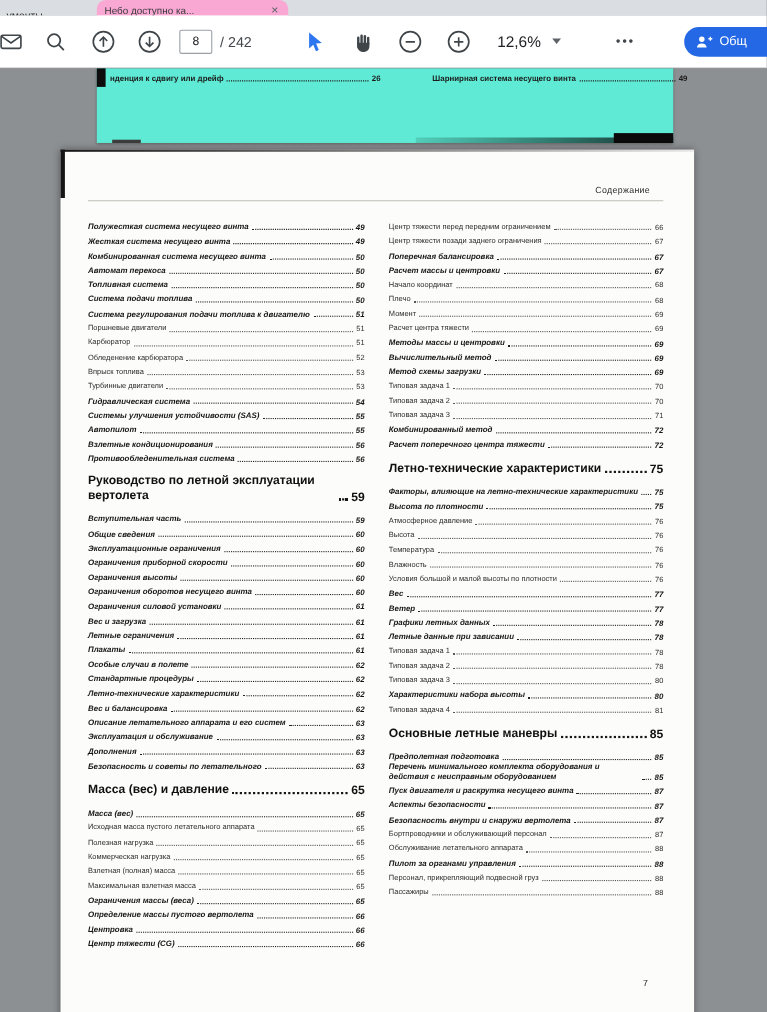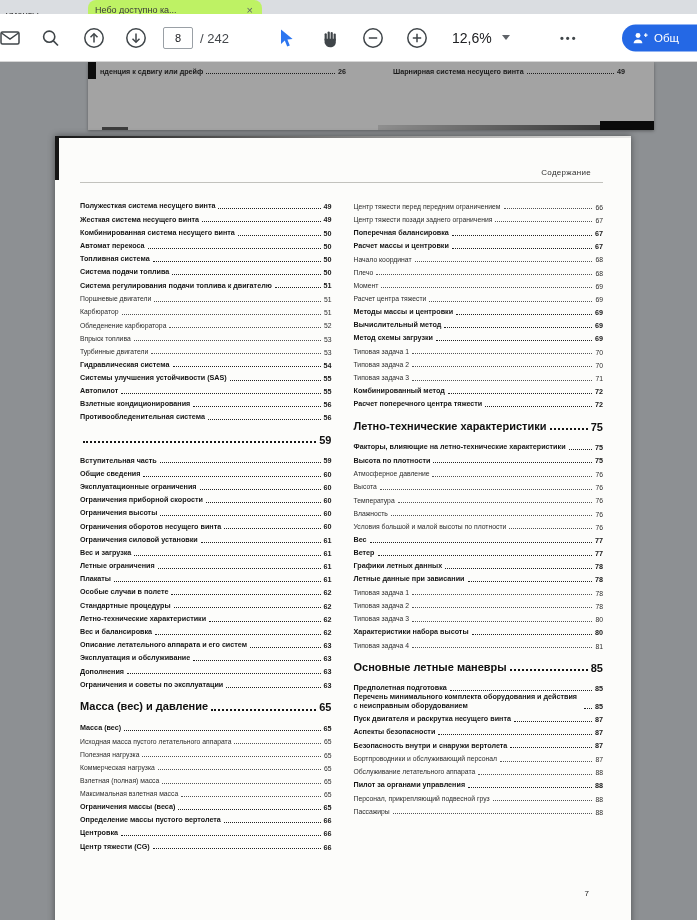--- a/index.html
+++ b/index.html
@@ -3,21 +3,21 @@
 <meta charset="utf-8">
 <style>
   html,body{margin:0;padding:0;width:697px;height:920px;overflow:hidden;
     font-family:"Liberation Sans","DejaVu Sans",sans-serif;background:#8d9093;}
   *{box-sizing:border-box;}
 
   
   .tabbar{position:absolute;top:0;left:0;right:0;height:14px;background:#dadde1;}
   .tab-partial{position:absolute;left:2px;top:0;height:28px;display:flex;align-items:center;
     font-size:9.5px;color:#2b2b2b;padding:0 4px;}
-  .tab-active{position:absolute;left:88px;top:0;width:174px;height:14px;background:#bef264;
+  .tab-active{position:absolute;left:88px;top:0;width:174px;height:14px;background:#f9a8d4;
     border-radius:8px 8px 0 0;display:flex;align-items:center;padding:10px 7px;}
   .tab-active .tab-title{font-size:9px;color:#3a3a3a;flex:1;white-space:nowrap;overflow:hidden;}
   .tab-close{font-size:11px;color:#5f6368;line-height:10px;cursor:pointer;padding:0 2px;}
 
   
   .toolbar{position:absolute;top:14px;left:0;right:0;height:48px;background:#fff;
     border-bottom:1px solid #d6d6d6;}
   .tb{position:absolute;top:50%;transform:translateY(-50%);display:flex;align-items:center;
     color:#3f4549;}
   .tb svg{display:block;}
@@ -30,21 +30,21 @@
     border-top:5px solid #5f6368;margin-left:10px;}
   .moredots{left:560px;font-size:11px;letter-spacing:2px;color:#3f4549;font-weight:700;}
   .sharebtn{position:absolute;top:50%;transform:translateY(-50%);left:622px;width:130px;height:27px;
     background:#2468e5;border:none;border-radius:14px;color:#fff;display:flex;align-items:center;
     padding:0 10px;font-size:11.5px;cursor:pointer;}
   .sharebtn svg{margin-right:6px;flex:none;}
 
   
   .content{position:absolute;top:62px;left:0;right:0;bottom:0;background:#8d9093;overflow:hidden;}
 
-  .page-frag{position:absolute;left:88px;top:0;width:566px;height:68px;background:#a3a3a3;
+  .page-frag{position:absolute;left:88px;top:0;width:524px;height:68px;background:#5eead4;
     box-shadow:0 1px 3px rgba(0,0,0,.35);}
   .frag-bar{position:absolute;left:0;top:0;width:8px;height:17px;background:#0d0d0d;}
   .frag-row{position:absolute;top:5px;display:flex;align-items:flex-end;font-size:7.2px;
     font-weight:700;color:#1b1b1b;}
   .frag-row .dots{flex:1;border-bottom:1.4px dotted #1c1c1c;margin:0 3px 2px;}
   .frag-row-left{left:12px;width:246px;}
   .frag-row-right{left:282px;width:232px;margin-left:23px;}
   .frag-smudge{position:absolute;bottom:0;left:290px;right:0;height:5px;
     background:linear-gradient(to right,rgba(0,0,0,.12),rgba(0,0,0,.8));}
   .frag-corner{position:absolute;right:0;bottom:0;width:54px;height:9px;background:#0b0b0b;}
@@ -61,21 +61,21 @@
   .doc-footer{position:absolute;top:753px;right:42px;font-size:8px;color:#222;}
 
   .cols{position:absolute;top:62px;left:25px;right:28px;display:flex;gap:22px;}
   .col{width:252px;}
   .col.right{width:250px;}
 
   .toc-row{display:flex;align-items:flex-end;min-height:13.2px;color:#161616;}
   .toc-row .lbl{line-height:1.22;}
   .toc-row .dots{flex:1;min-width:8px;border-bottom:1.3px dotted #222;margin:0 3px 2px;}
   .toc-row .pg{line-height:1.1;}
-  .toc-b{font-size:7.2px;font-weight:700;}
+  .toc-b{font-size:7.2px;font-weight:700;font-style:italic;}
   .toc-n{font-size:6.8px;font-weight:400;color:#2c2c2c;}
   .toc-n .dots{border-bottom:1px dotted #555;}
   .toc-h{font-size:11px;font-weight:700;margin:9px 0 6px;min-height:15px;color:#101010;}
   .toc-h .dots{border-bottom:2px dotted #161616;margin-bottom:3px;}
 </style>
 </head>
 <body>
 
 <div class="tabbar">
   <div class="tab-partial">ументы</div>
@@ -277,20 +277,21 @@
             <span class="lbl">Взлетные кондиционирования</span>
             <span class="dots"></span>
             <span class="pg">56</span>
           </div>
           <div class="toc-row toc-b">
             <span class="lbl">Противообледенительная система</span>
             <span class="dots"></span>
             <span class="pg">56</span>
           </div>
           <div class="toc-row toc-h">
+            <span class="lbl">Руководство по летной эксплуатации вертолета</span>
             <span class="dots"></span>
             <span class="pg">59</span>
           </div>
           <div class="toc-row toc-b">
             <span class="lbl">Вступительная часть</span>
             <span class="dots"></span>
             <span class="pg">59</span>
           </div>
           <div class="toc-row toc-b">
             <span class="lbl">Общие сведения</span>
@@ -366,21 +367,21 @@
             <span class="lbl">Эксплуатация и обслуживание</span>
             <span class="dots"></span>
             <span class="pg">63</span>
           </div>
           <div class="toc-row toc-b">
             <span class="lbl">Дополнения</span>
             <span class="dots"></span>
             <span class="pg">63</span>
           </div>
           <div class="toc-row toc-b">
-            <span class="lbl">Ограничения и советы по эксплуатации</span>
+            <span class="lbl">Безопасность и советы по летательного</span>
             <span class="dots"></span>
             <span class="pg">63</span>
           </div>
           <div class="toc-row toc-h">
             <span class="lbl">Масса (вес) и давление</span>
             <span class="dots"></span>
             <span class="pg">65</span>
           </div>
           <div class="toc-row toc-b">
             <span class="lbl">Масса (вес)</span>

